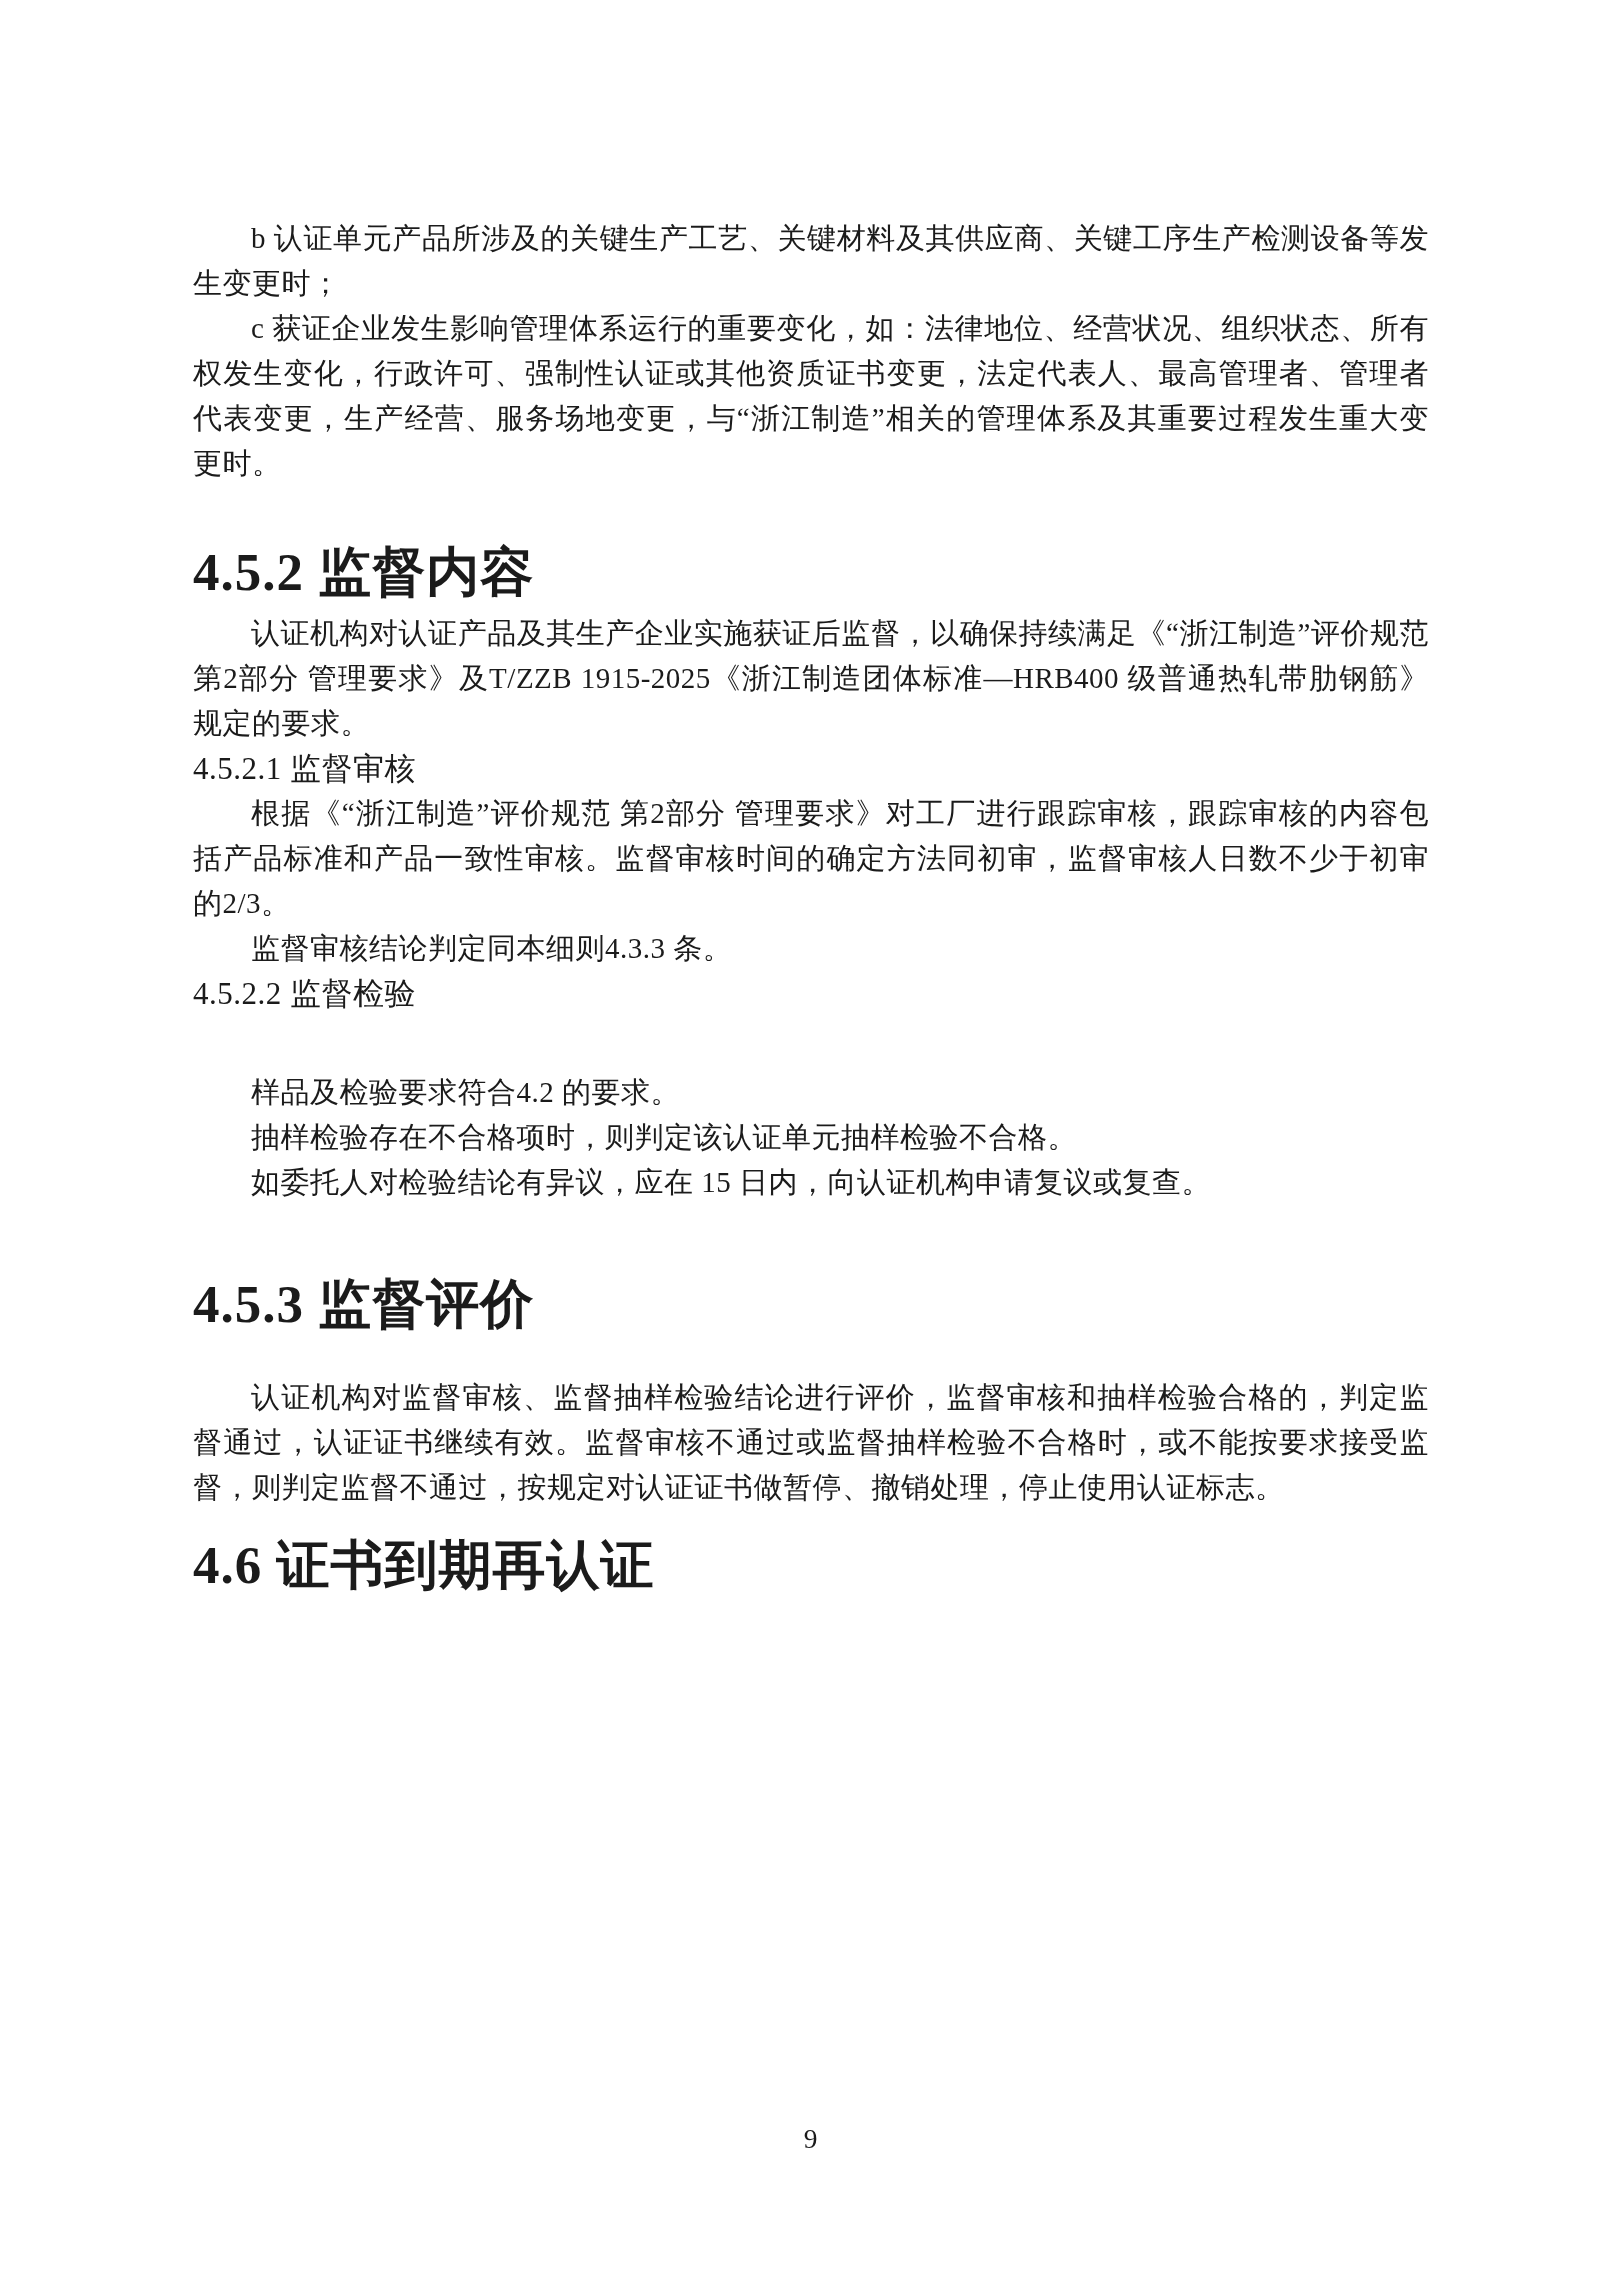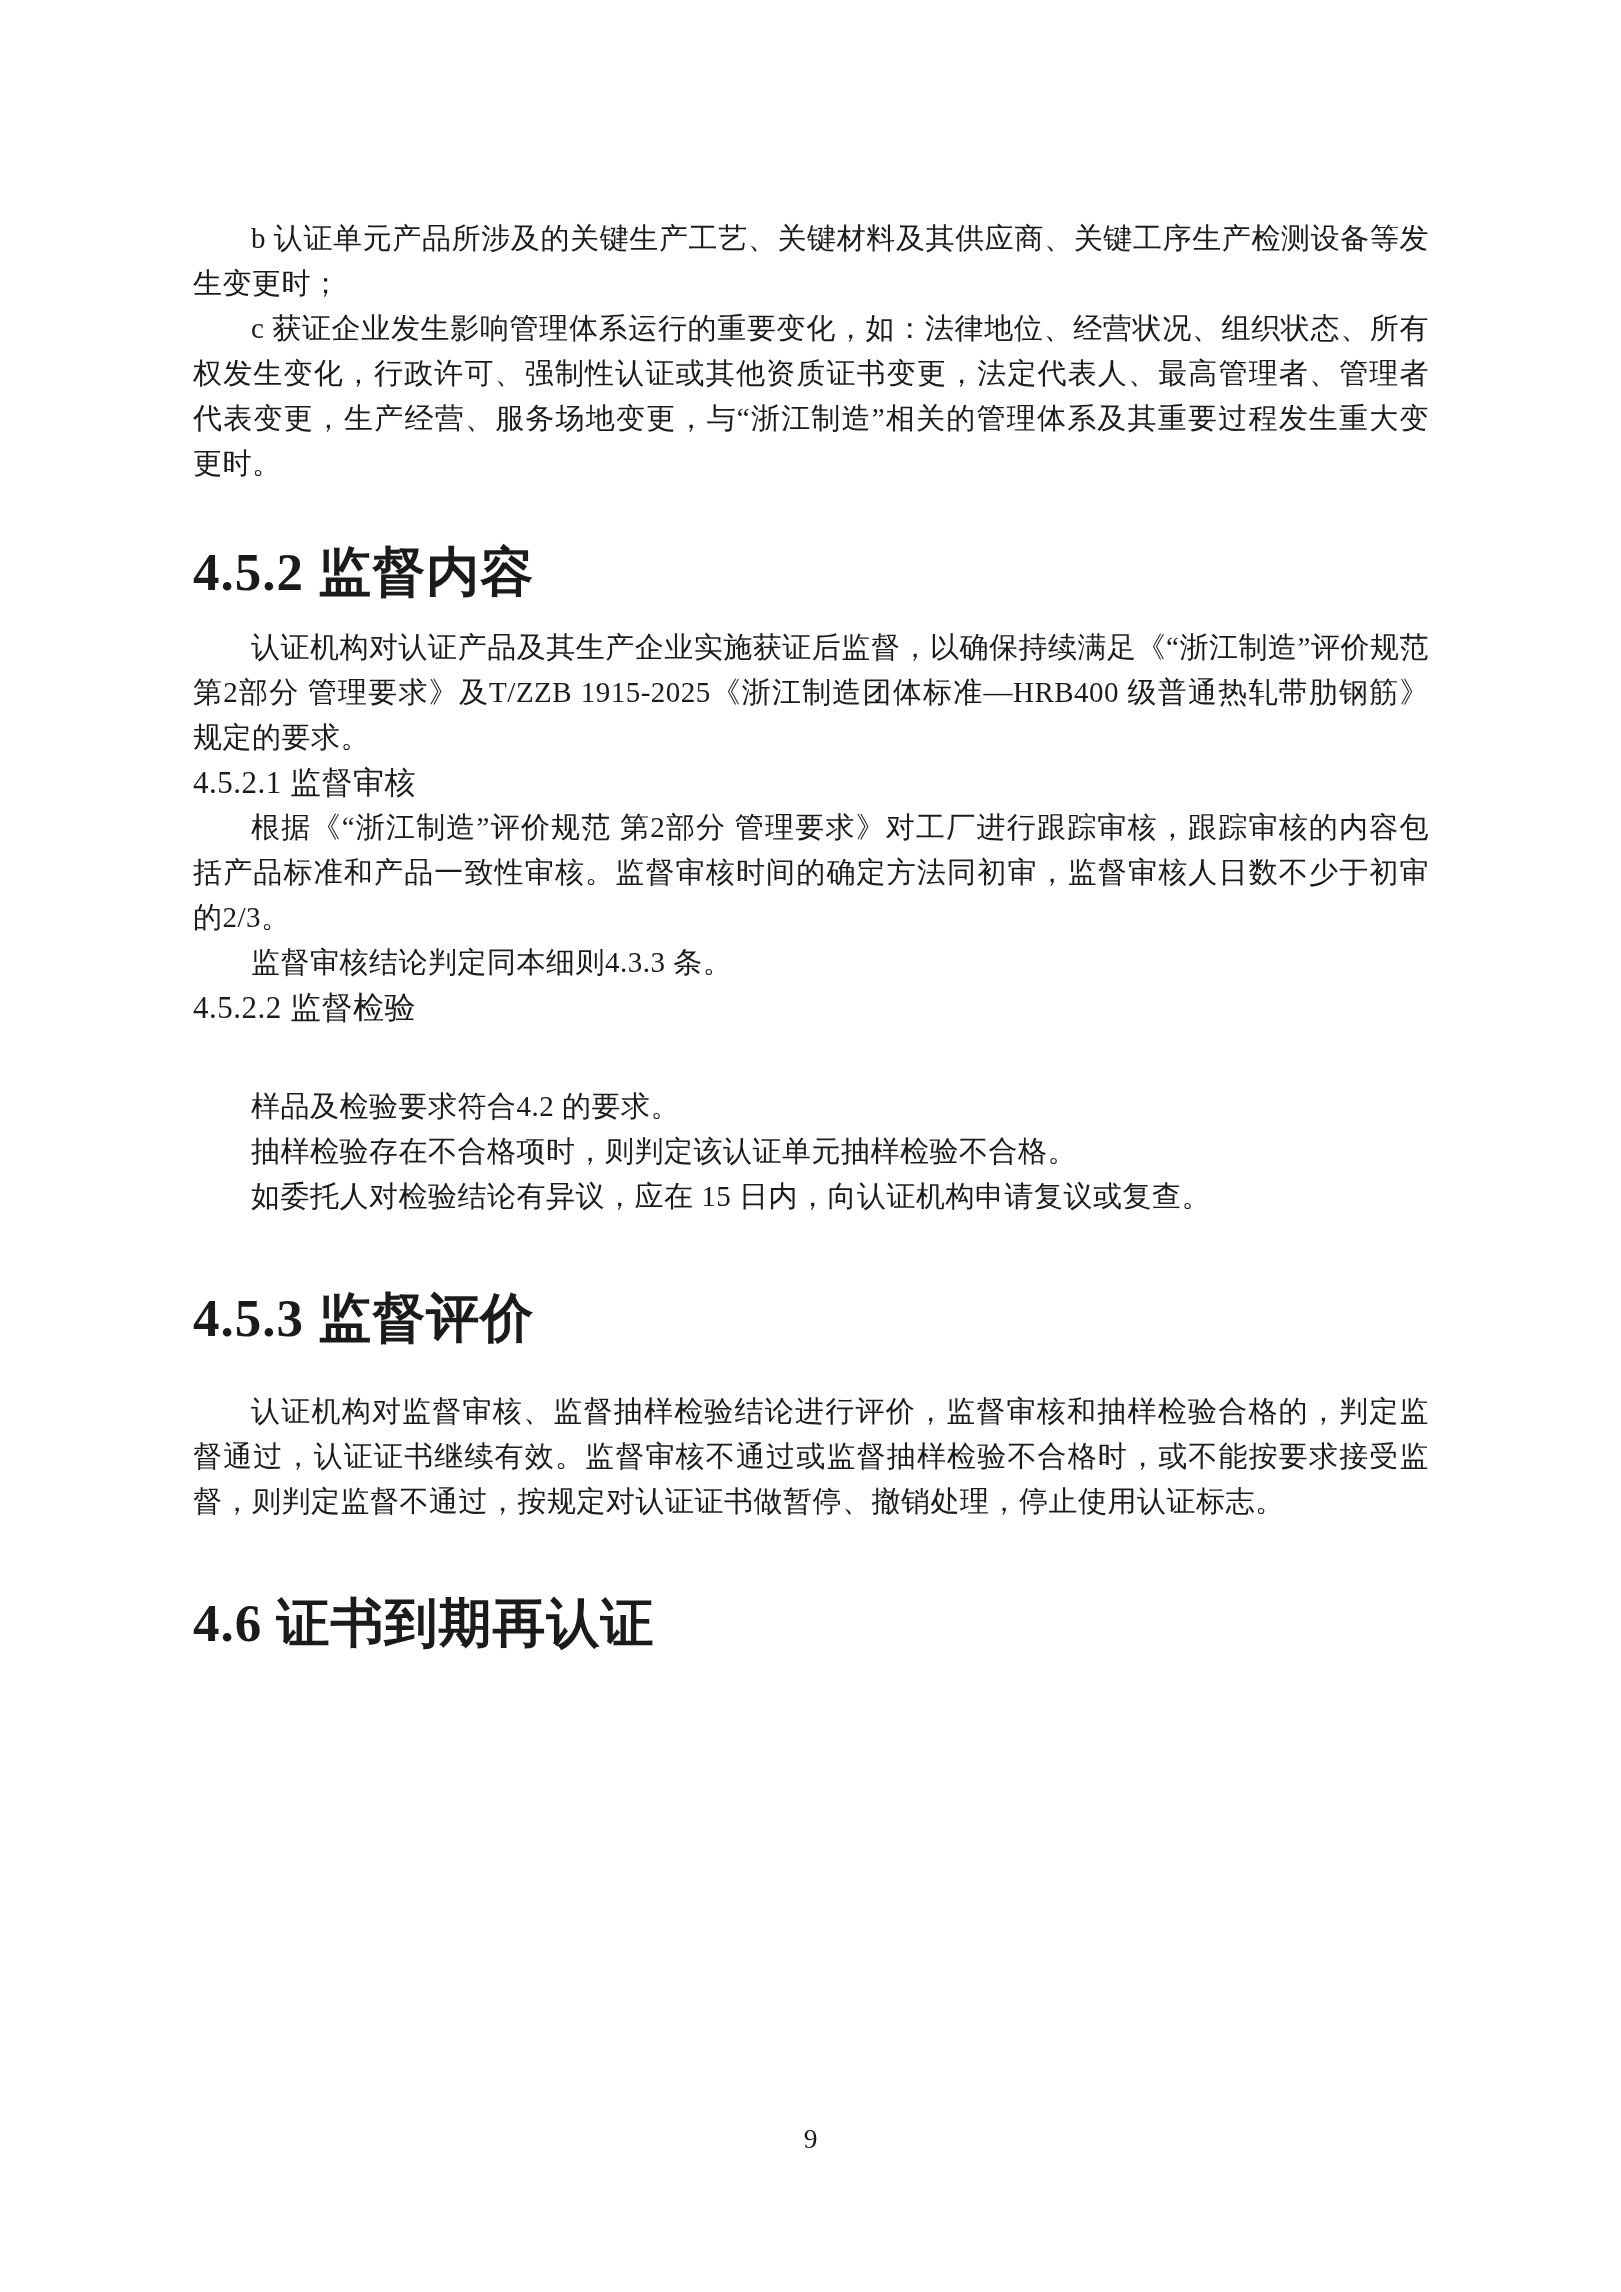--- a/index.html
+++ b/index.html
@@ -42,25 +42,25 @@
   .h-major {
     margin: 0;
     font-size: 53px;
     line-height: 55px;
     font-weight: 700;
     letter-spacing: 1px;
     font-family: "Liberation Serif", "DejaVu Serif", serif;
   }
   .pad-top        { padding-top: 216px; }
   .mt-h452        { margin-top: 59px; }
-  .mt-after-h452  { margin-top: 25px; }
+  .mt-after-h452  { margin-top: 11px; }
   .mb-blankline   { margin-bottom: 54px; }
   .mt-h453        { margin-top: 72px; }
   .mt-after-h453  { margin-top: 43px; }
-  .mt-h46         { margin-top: 72px; }
+  .mt-h46         { margin-top: 28px; }
   .mt-after-h46   { margin-top: 64px; }
   .page-num {
     position: absolute;
     top: 2124px;
     left: 0;
     width: 100%;
     text-align: center;
     font-size: 27.4px;
     line-height: 31px;
   }

